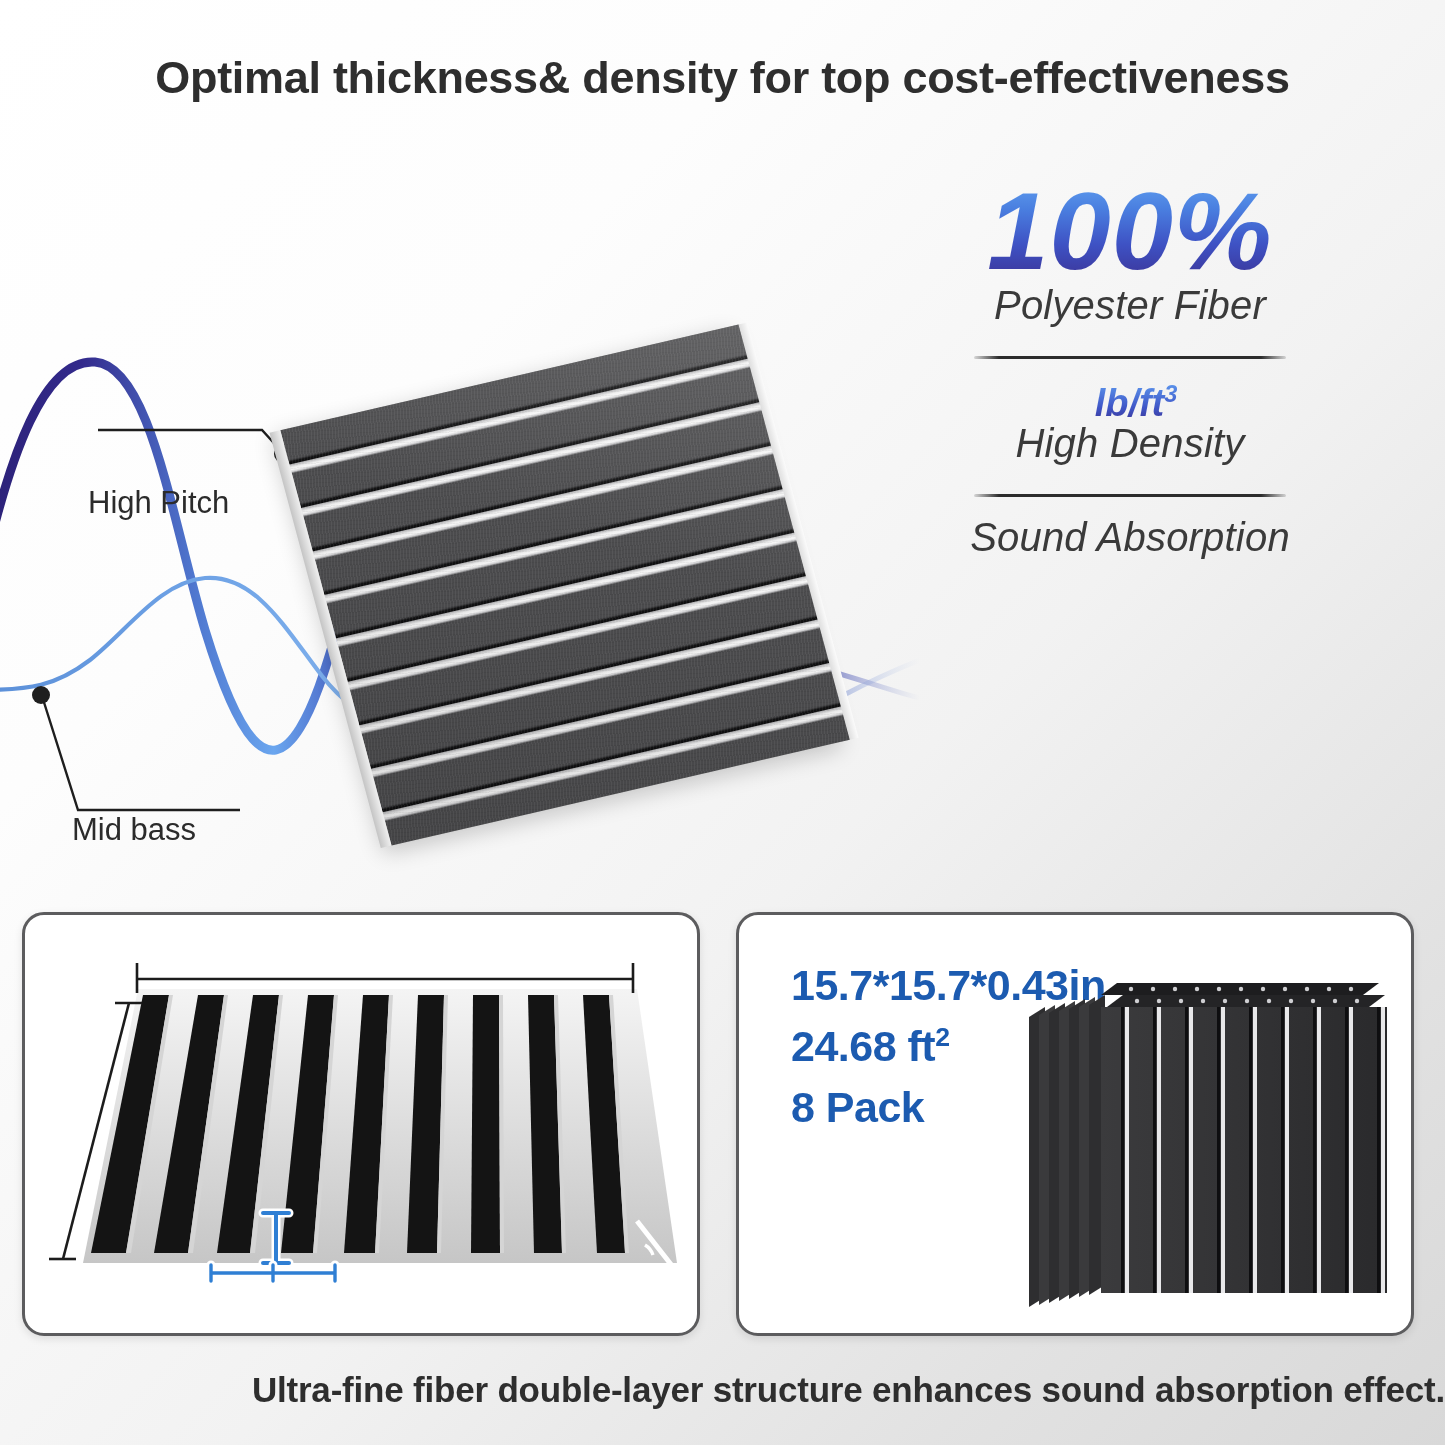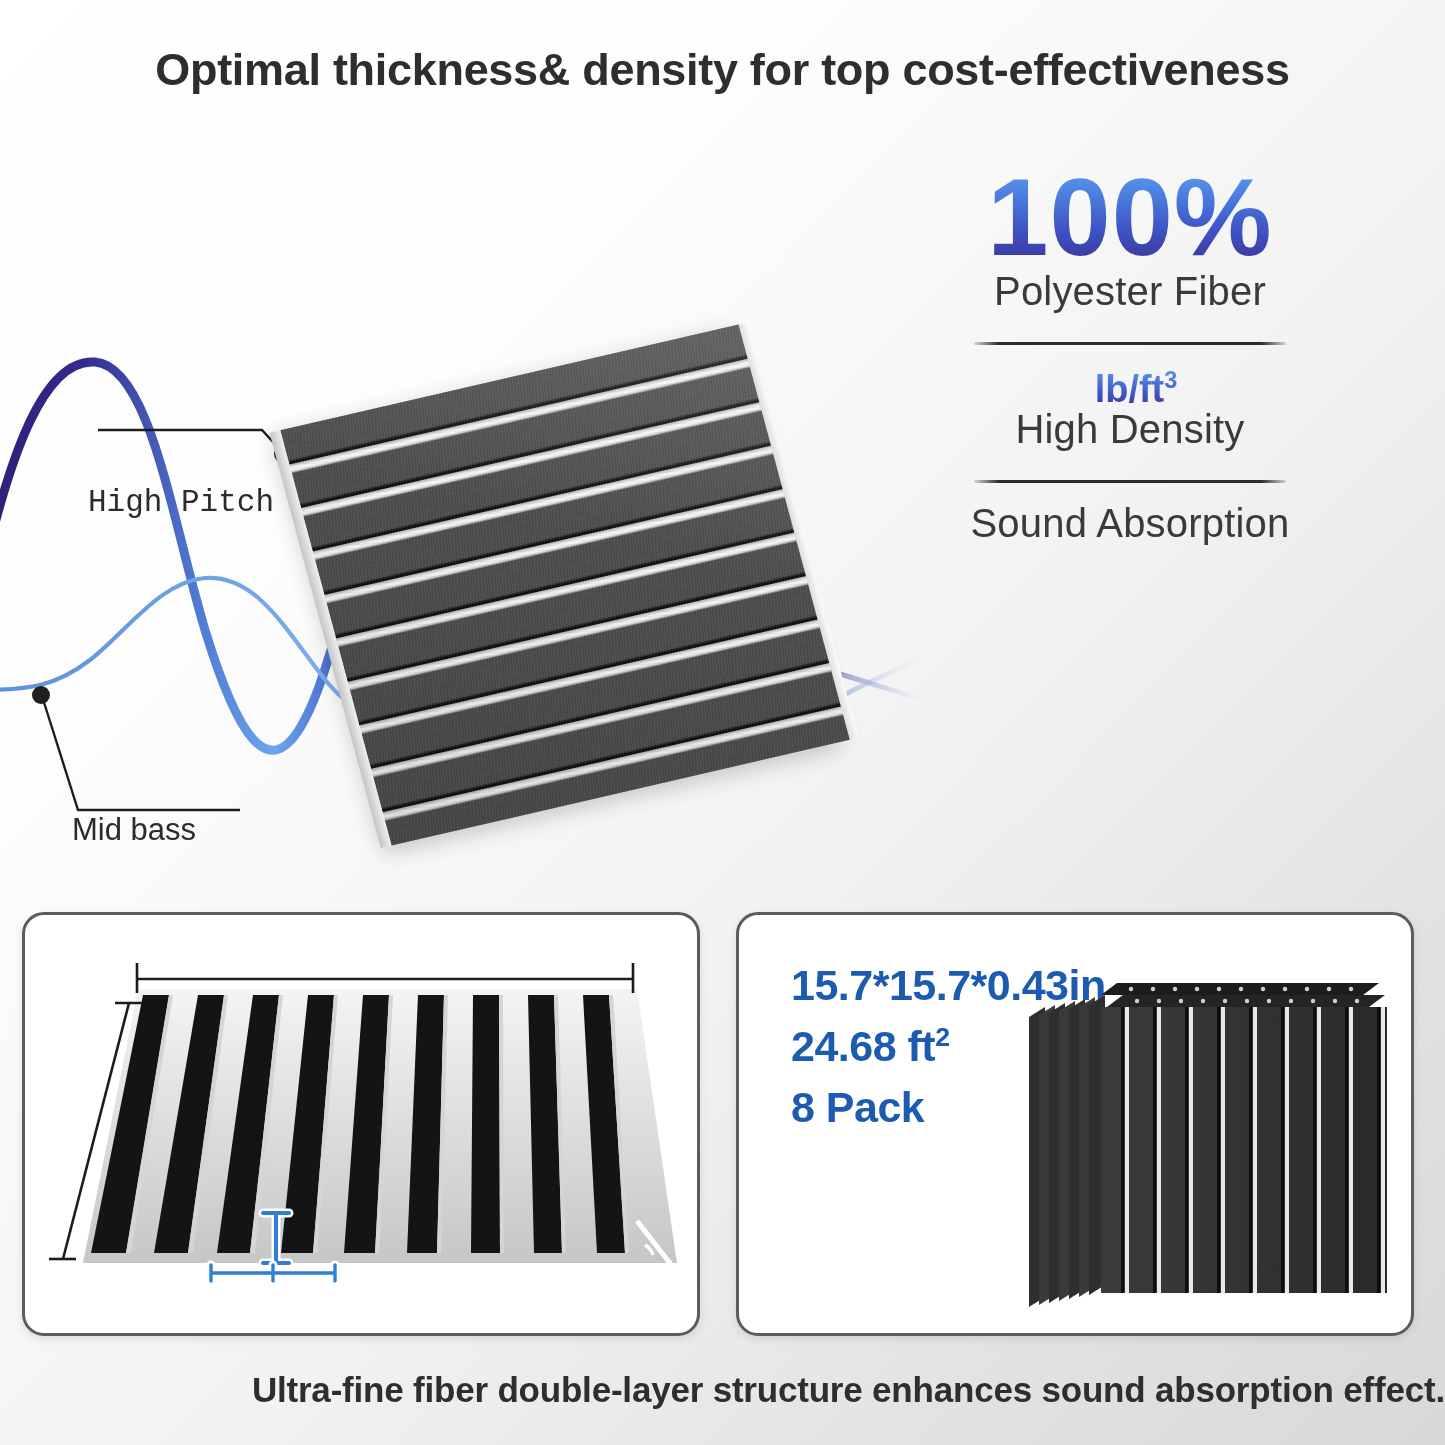--- a/index.html
+++ b/index.html
@@ -18,21 +18,21 @@
     width: 1445px;
     height: 1445px;
     background: linear-gradient(135deg, #ffffff 0%, #fdfdfd 28%, #f2f2f2 58%, #e2e2e2 82%, #d8d8d8 100%);
     overflow: hidden;
   }
 
   
   .title {
     position: absolute;
     left: 0;
-    top: 44px;
+    top: 52px;
     width: 1445px;
     text-align: center;
     font-size: 45px;
     font-weight: 700;
     color: #2e2e2e;
     letter-spacing: -0.3px;
     white-space: nowrap;
   }
 
   
@@ -63,21 +63,21 @@
     top: 0;
     width: 920px;
     height: 770px;
   }
   .wave-label {
     position: absolute;
     font-size: 31px;
     color: #2b2b2b;
     white-space: nowrap;
   }
-  .lbl-high { left: 88px; top: 355px; font-family: Liberation Mono, monospace; }
+  .lbl-high { left: 88px; top: 355px; }
   .lbl-mid  { left: 72px; top: 682px; }
 
   
   .panel-wrap {
     position: absolute;
     left: 330px;
     top: 150px;
     width: 470px;
     height: 690px;
   }
@@ -134,22 +134,23 @@
     position: absolute;
     inset: 0;
     background: linear-gradient(118deg, rgba(255,255,255,0.13) 0%, rgba(255,255,255,0) 42%, rgba(0,0,0,0.10) 100%);
     pointer-events: none;
   }
 
   
   .stats {
     position: absolute;
     left: 930px;
-    top: 161px;
+    top: 175px;
     width: 400px;
+    font-style: italic;
   }
   .stat {
     position: relative;
     text-align: center;
   }
   .stat-num {
     font-size: 110px;
     font-weight: 700;
     line-height: 1.02;
     letter-spacing: 1px;

